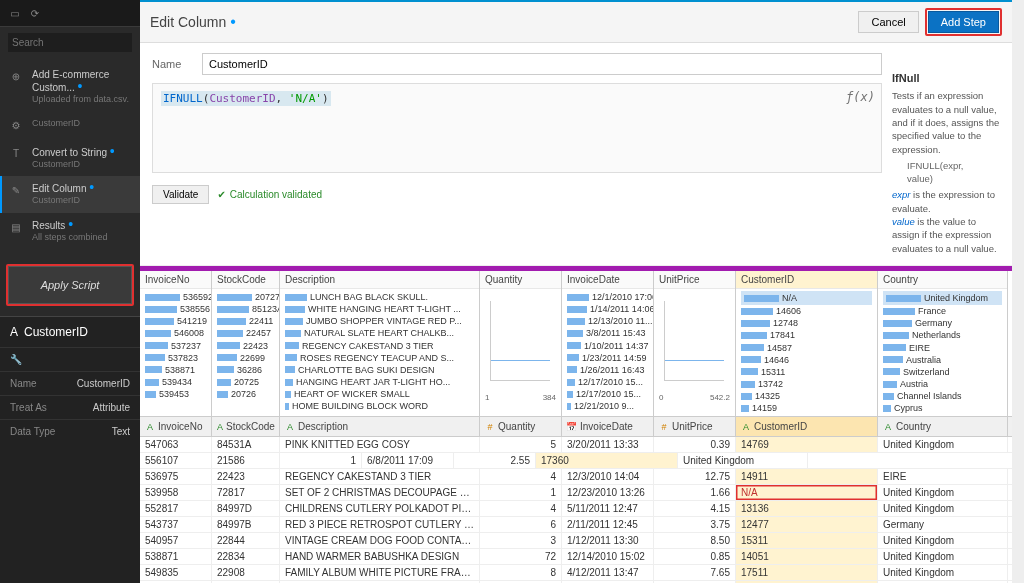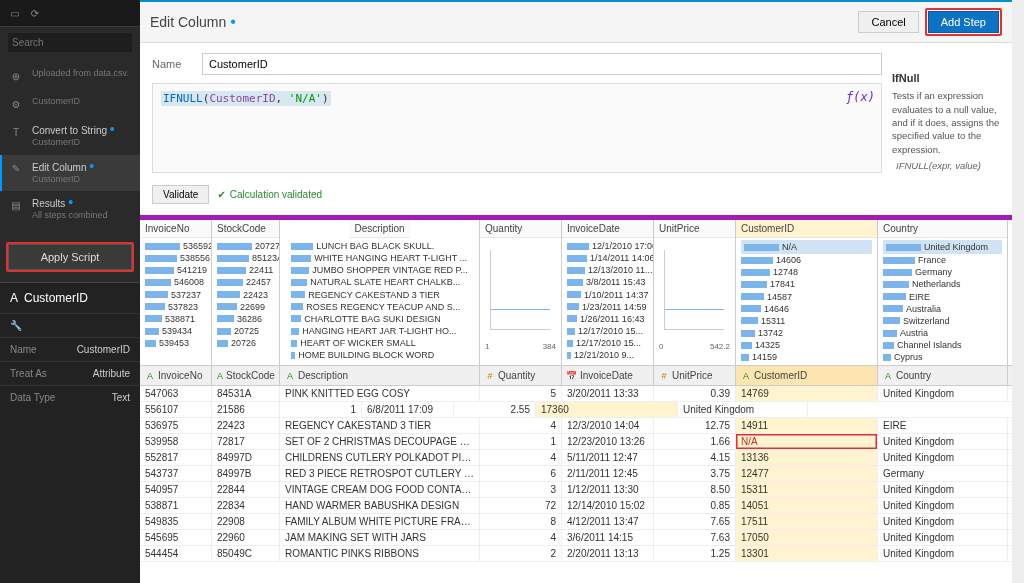--- a/index.html
+++ b/index.html
@@ -11,21 +11,21 @@
 .search input { width: 100%; background: #1e1e1e; border: none; color: #aaa; padding: 4px; font-size: 10px; }
 .step-list { flex: 0 0 auto; padding: 4px 0; }
 .step-item { display: flex; align-items: flex-start; padding: 6px 8px; gap: 8px; cursor: pointer; }
 .step-item.active { background: #3a3a3a; border-left: 2px solid #0099ff; padding-left: 6px; }
 .step-icon { width: 16px; height: 16px; display: flex; align-items: center; justify-content: center; color: #888; flex-shrink: 0; }
 .step-text { display: flex; flex-direction: column; line-height: 1.3; }
 .step-title { color: #ccc; }
 .step-title .dot { color: #0099ff; font-size: 14px; line-height: 0.5; }
 .step-sub { color: #777; font-size: 9px; }
 .apply-btn-wrap { margin: 10px 6px; border: 2px solid #e03030; border-radius: 2px; }
-.apply-btn { width: 100%; background: #3a3a3a; border: 1px solid #555; color: #ddd; padding: 6px; font-size: 11px; cursor: pointer; }
+.apply-btn { width: 100%; background: #3a3a3a; border: 1px solid #555; color: #ddd; padding: 12px; font-size: 11px; cursor: pointer; font-style: italic; }
 .prop-panel { background: #222; flex: 1; border-top: 1px solid #444; }
 .prop-header { padding: 8px 10px; color: #fff; font-size: 12px; display: flex; align-items: center; gap: 6px; }
 .prop-row { display: flex; justify-content: space-between; padding: 6px 10px; border-top: 1px solid #333; font-size: 10px; }
 .prop-row .label { color: #888; }
 .prop-row .value { color: #ccc; }
 .main { flex: 1; display: flex; flex-direction: column; min-width: 0; }
 .topbar { background: #f5f5f5; border-bottom: 1px solid #ddd; padding: 6px 10px; display: flex; align-items: center; justify-content: space-between; border-top: 2px solid #0090d0; }
 .topbar-title { font-size: 14px; color: #444; }
 .topbar-title .dot { color: #0099ff; font-size: 16px; }
 .topbar-actions { display: flex; gap: 6px; align-items: center; }
@@ -36,27 +36,27 @@
 .editor-area { display: flex; padding: 10px 12px; gap: 10px; border-bottom: 1px solid #eee; }
 .editor-left { flex: 1; display: flex; flex-direction: column; gap: 8px; }
 .name-row { display: flex; align-items: center; gap: 10px; }
 .name-row label { color: #666; font-size: 11px; width: 40px; }
 .name-row input { border: 1px solid #ccc; padding: 4px 6px; font-size: 11px; width: 680px; }
 .formula-box { border: 1px solid #ddd; background: #fafafa; padding: 8px; min-height: 90px; font-family: monospace; font-size: 11px; position: relative; }
 .formula-code { background: #d8e8f0; padding: 1px 2px; }
 .fn-blue { color: #0066cc; }
 .fn-purple { color: #8844aa; }
 .fn-str { color: #009900; }
-.fx-icon { position: absolute; top: 6px; right: 6px; color: #6d28d9; font-style: italic; font-size: 12px; }
+.fx-icon { position: absolute; top: 6px; right: 6px; color: #737373; font-style: italic; font-size: 12px; }
 .validate-row { display: flex; align-items: center; gap: 8px; margin-top: 4px; }
 .validate-btn { border: 1px solid #ccc; background: #f0f0f0; padding: 3px 10px; font-size: 10px; cursor: pointer; }
 .validate-msg { color: #2a8a2a; font-size: 10px; display: flex; align-items: center; gap: 4px; }
 .help-panel { width: 145px; font-size: 9.5px; color: #555; line-height: 1.4; padding-top: 18px; }
 .help-panel h4 { font-size: 11px; color: #333; margin-bottom: 3px; }
-.help-panel .sig { font-style: italic; color: #666; margin: 3px 4px; }
+.help-panel .sig { color: #666; margin: 3px 15px; }
 .help-panel em { color: #0066cc; font-style: italic; }
 .data-area { flex: 1; overflow: auto; border-top: 5px solid #a21caf; }
 .summary-row { display: flex; border-bottom: 1px solid #ccc; }
 .summary-cell { border-right: 1px solid #ccc; padding: 0; flex-shrink: 0; display: flex; flex-direction: column; }
 .summary-header { padding: 3px 5px; font-size: 10px; color: #444; display: flex; align-items: center; gap: 4px; background: #fafafa; border-bottom: 1px solid #e8e8e8; }
 .summary-body { padding: 2px 5px; font-size: 9px; line-height: 1.35; min-height: 110px; overflow: hidden; display: flex; }
 .summary-list { flex: 1; }
 .summary-list .srow { display: flex; align-items: center; gap: 3px; white-space: nowrap; overflow: hidden; text-overflow: ellipsis; }
 .bar { display: inline-block; height: 7px; background: #7cb5ec; vertical-align: middle; }
 .spark { width: 60px; height: 80px; border-left: 1px solid #ccc; border-bottom: 1px solid #ccc; position: relative; margin: 10px 5px; }
@@ -73,21 +73,21 @@
 .col-icon.date { color: #0066cc; }
 .grid-body { font-size: 10px; }
 .gr { display: flex; border-bottom: 1px solid #eee; }
 .gc { border-right: 1px solid #eee; padding: 2px 5px; flex-shrink: 0; white-space: nowrap; overflow: hidden; text-overflow: ellipsis; }
 .gc.num { text-align: right; }
 .gc.highlight { background: #fff3d0; }
 .gc.highlight.na { color: #c03030; }
 .na-border { box-shadow: inset 0 0 0 1.5px #e03030; }
 .w-inv { width: 72px; }
 .w-stock { width: 68px; }
-.w-desc { width: 200px; align-items: center; }
+.w-desc { width: 200px; }
 .w-qty { width: 82px; }
 .w-date { width: 92px; }
 .w-price { width: 82px; }
 .w-cust { width: 142px; }
 .w-ctry { width: 130px; }
 .scrollbar-v { width: 12px; background:#eee; }
 </style>
 </head>
 <body>
 
@@ -96,20 +96,21 @@
     <span class="icon">▭</span>
     <span class="icon">⟳</span>
   </div>
   <div class="search">
     <input placeholder="Search" style="">
   </div>
   <div class="step-list" id="steps">
       <div class="step-item">
         <span class="step-icon">⊕</span>
     <span class="step-text">
+          <span class="step-title">Add E-commerce Custom... <span class="dot">•</span></span>
           <span class="step-sub">Uploaded from data.csv.</span>
         </span>
       </div>
       <div class="step-item">
         <span class="step-icon">⚙</span>
     <span class="step-text">
           <span class="step-sub">CustomerID</span>
         </span>
       </div>
       <div class="step-item">
@@ -191,20 +192,22 @@
         <span class="validate-msg">
           <span>✔</span>
           <span>Calculation validated</span>
         </span>
       </div>
     </div>
     <div class="help-panel">
       <h4>IfNull</h4>
       <div>Tests if an expression evaluates to a null value, and if it does, assigns the specified value to the expression.</div>
       <div class="sig">IFNULL(expr, value)</div>
+      <div><em>expr</em><span> is the expression to evaluate.</span></div>
+      <div><em>value</em><span> is the value to assign if the expression evaluates to a null value.</span></div>
     </div>
   </div>
 
   <div class="data-area">
 
     <div class="summary-row" id="summary-row">
         <div class="summary-cell w-inv">
           <div class="summary-header">InvoiceNo</div>
           <div class="summary-body">
             <div class="summary-list">

